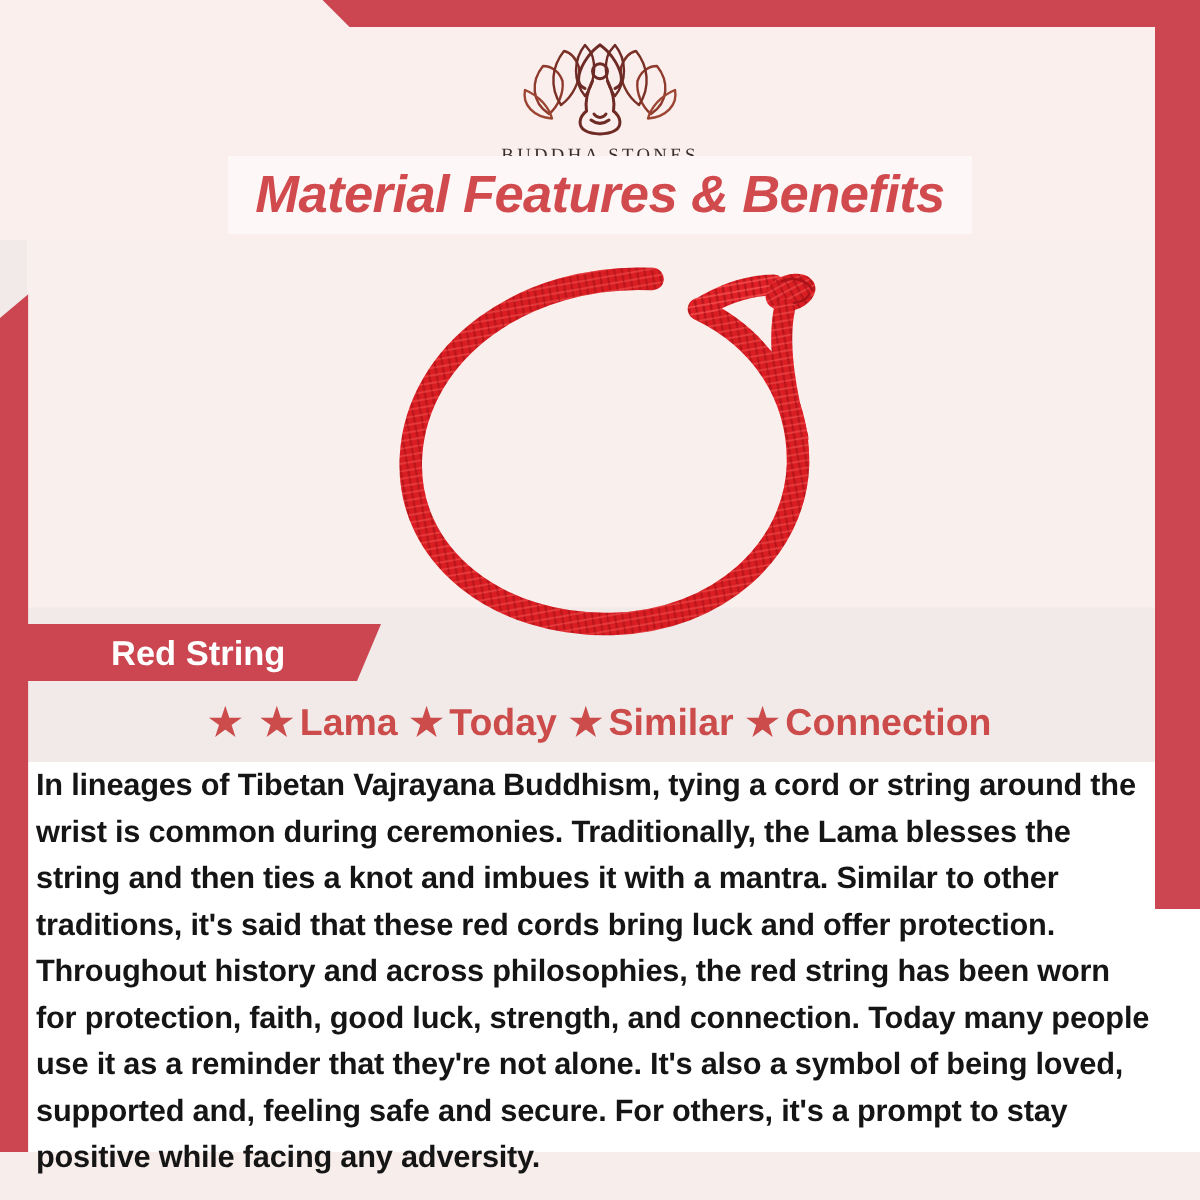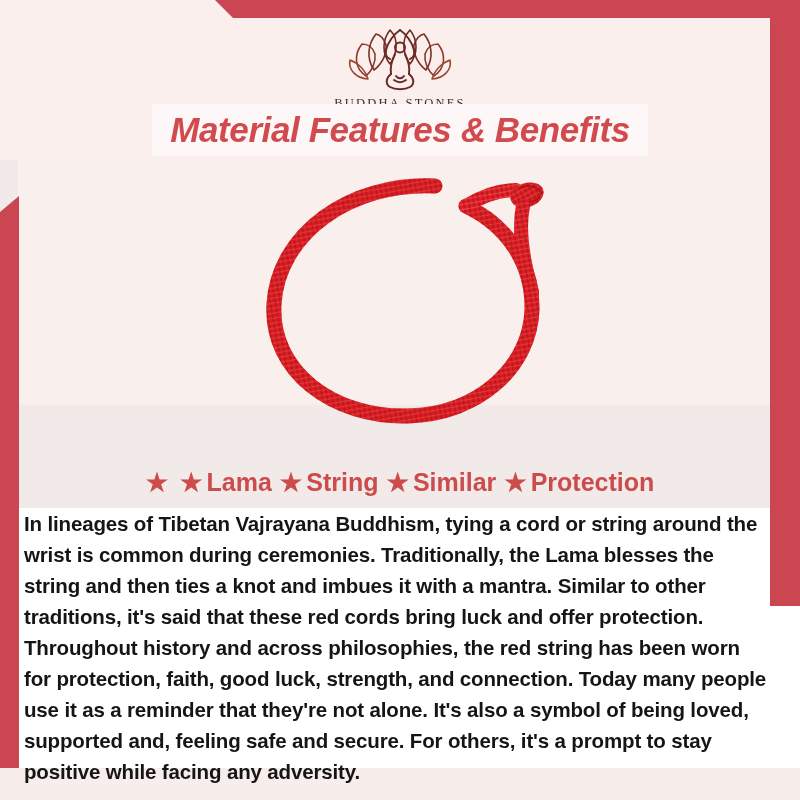--- a/index.html
+++ b/index.html
@@ -208,38 +208,41 @@
         <ellipse cx="297" cy="35" rx="17" ry="12" fill="#c8171d" opacity="0.2" transform="rotate(-18 297 35)"></ellipse>
         <path d="M290 28 C298 24 308 26 312 34" fill="none" stroke="#a91218" stroke-width="1.6"></path>
         <path d="M288 40 C296 44 306 42 310 36" fill="none" stroke="#a91218" stroke-width="1.6"></path>
       </g>
 
       <path d="M293 46 C288 70 294 104 302 132" fill="none" stroke="url(#braid)" stroke-width="14" stroke-linecap="round"></path>
       <path d="M293 46 C288 70 294 104 302 132" fill="none" stroke="#c8171d" stroke-width="14" stroke-linecap="round" opacity="0.2"></path>
     </svg>
   </div>
 
+  <div class="banner">
+    <span class="banner-label">Red String</span>
+  </div>
 
   <div class="features">
     <span class="feature">
       <span class="star">★</span>
     </span>
     <span class="feature">
       <span class="star">★</span>
       <span>Lama</span>
     </span>
     <span class="feature">
       <span class="star">★</span>
-      <span>String</span>
+      <span>Today</span>
     </span>
     <span class="feature">
       <span class="star">★</span>
       <span>Similar</span>
     </span>
     <span class="feature">
       <span class="star">★</span>
-      <span>Protection</span>
+      <span>Connection</span>
     </span>
   </div>
 
   <p class="body-copy">In lineages of Tibetan Vajrayana Buddhism, tying a cord or string around the wrist is common during ceremonies. Traditionally, the Lama blesses the string and then ties a knot and imbues it with a mantra. Similar to other traditions, it's said that these red cords bring luck and offer protection. Throughout history and across philosophies, the red string has been worn for protection, faith, good luck, strength, and connection. Today many people use it as a reminder that they're not alone. It's also a symbol of being loved, supported and, feeling safe and secure. For others, it's a prompt to stay positive while facing any adversity.</p>
 
 </div>
 
 </body></html>

